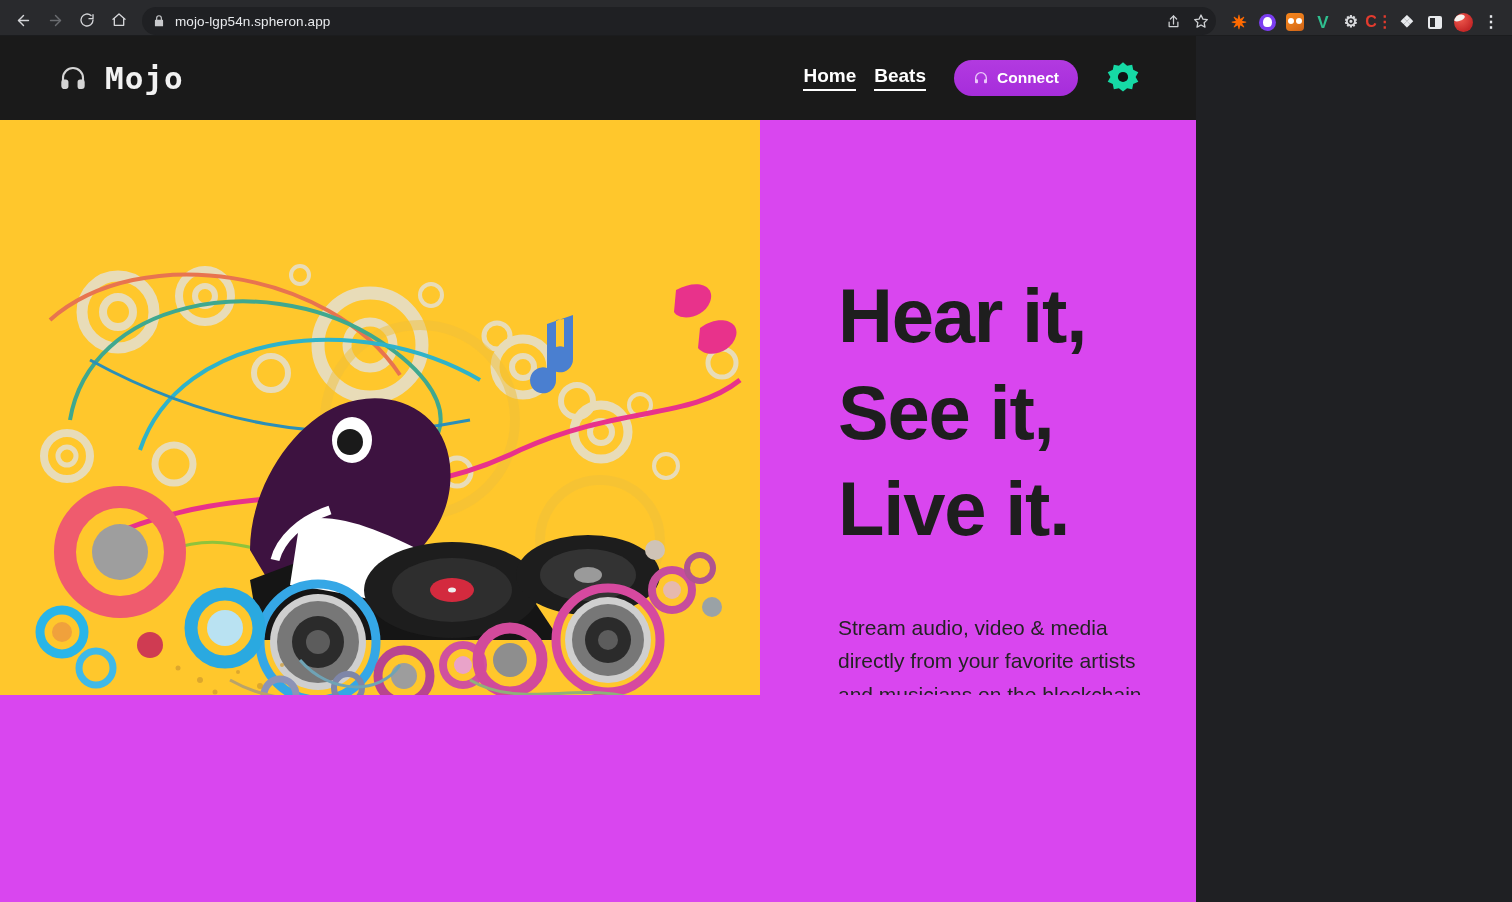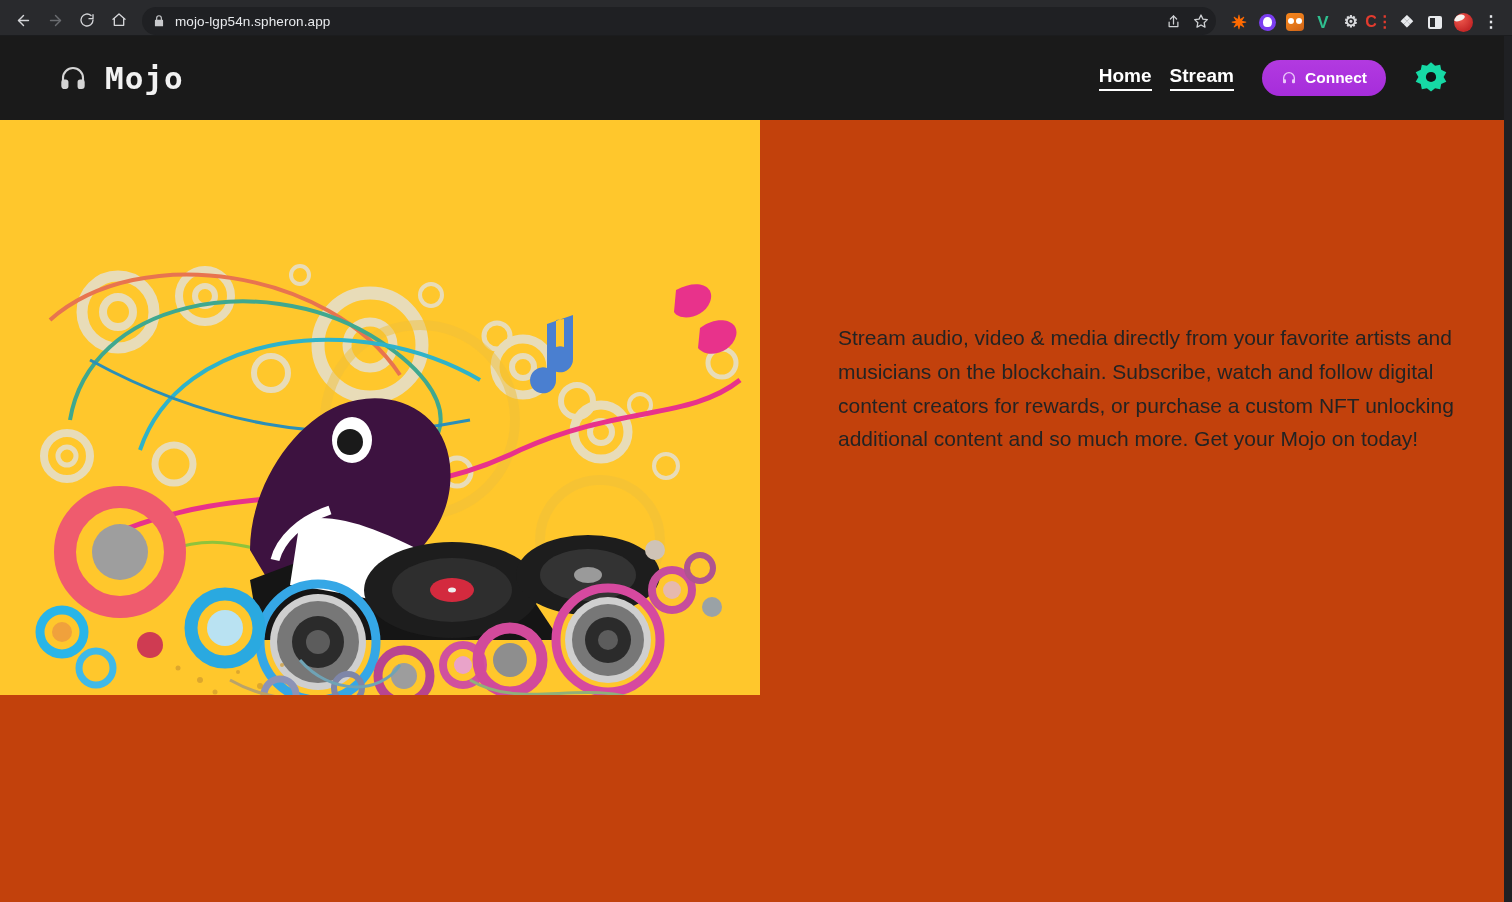--- a/index.html
+++ b/index.html
@@ -70,21 +70,21 @@
   .ext-panel::after{content:"";position:absolute;right:-0px;top:-0px;bottom:0;width:5px;background:#e8eaed;}
   .ext-avatar{
     width:19px;height:19px;border-radius:50%;
     background:radial-gradient(circle at 35% 30%, #f05a4e 0%, #c62828 70%);
     position:relative; overflow:hidden;
   }
   .ext-avatar::after{content:"";position:absolute;left:-1px;top:2px;width:12px;height:6px;background:#f5f2ef;border-radius:50%;transform:rotate(-18deg);}
   .ext-menu{ color:#e8eaed; font-size:16px; line-height:1; letter-spacing:0;}
 
   
-  .page{ width:1504px; height:866px; overflow:hidden; position:relative; background:#c2410c;}
+  .page{ width:1196px; height:866px; overflow:hidden; position:relative; background:#d946ef;}
 
   
   .site-header{
     height:84px; background:#1a1a1a;
     display:flex; align-items:center; justify-content:space-between;
     padding:0 56px 0 58px;
   }
   .brand{ display:flex; align-items:center; gap:17px;}
   .brand-icon{ width:30px; height:30px; color:#d5d5d5;}
   .brand-name{
@@ -230,21 +230,21 @@
       <svg class="brand-icon" viewBox="0 0 24 24" fill="none" stroke="currentColor" stroke-width="1.7" stroke-linecap="round" stroke-linejoin="round">
         <path d="M4 15v-3a8 8 0 0 1 16 0v3"></path>
         <path d="M4.5 14h1.8a1.2 1.2 0 0 1 1.2 1.2v3.6A1.2 1.2 0 0 1 6.3 20H5.1A1.6 1.6 0 0 1 3.5 18.4v-3.2A1.2 1.2 0 0 1 4.5 14z" fill="currentColor"></path>
         <path d="M19.5 14h-1.8a1.2 1.2 0 0 0-1.2 1.2v3.6A1.2 1.2 0 0 0 17.7 20h1.2a1.6 1.6 0 0 0 1.6-1.6v-3.2a1.2 1.2 0 0 0-1-1.2z" fill="currentColor"></path>
       </svg>
       <span class="brand-name">Mojo</span>
     </div>
 
     <div class="header-right">
       <a class="nav-link">Home</a>
-      <a class="nav-link">Stream</a>
+      <a class="nav-link">Beats</a>
       <button class="connect-btn">
         <svg class="hp" viewBox="0 0 24 24" fill="none" stroke="currentColor" stroke-width="2" stroke-linecap="round" stroke-linejoin="round">
           <path d="M4 15v-3a8 8 0 0 1 16 0v3"></path>
           <rect x="3" y="14" width="4.5" height="6" rx="1.6" fill="currentColor" stroke="none"></rect>
           <rect x="16.5" y="14" width="4.5" height="6" rx="1.6" fill="currentColor" stroke="none"></rect>
         </svg>
         <span>Connect</span>
       </button>
       <svg class="spark-icon" viewBox="0 0 100 100">
         <path d="M50 4 L62 14 L77 11 L80 26 L95 33 L87 47 L95 61 L80 68 L77 83 L62 80 L50 90 L38 80 L23 83 L20 68 L5 61 L13 47 L5 33 L20 26 L23 11 L38 14 Z" fill="#16d9a5"></path>
@@ -367,18 +367,22 @@
             <circle cx="215" cy="572" r="2.5"></circle>
             <circle cx="238" cy="552" r="2"></circle>
           <circle cx="260" cy="566" r="3"></circle>
             <circle cx="178" cy="548" r="2.5"></circle>
             <circle cx="282" cy="545" r="2"></circle>
         </g>
       </svg>
     </div>
 
     <div class="hero-copy">
+      <h1 class="hero-title">
+        <span>Hear it, See it,</span><br>
+        <span>Live it.</span>
+      </h1>
       <p class="hero-sub">Stream audio, video &amp; media directly from your favorite artists and musicians on the blockchain. Subscribe, watch and follow digital content creators for rewards, or purchase a custom NFT unlocking additional content and so much more. Get your Mojo on today!</p>
     </div>
   </div>
 
 
 </div>
 
 </body></html>

